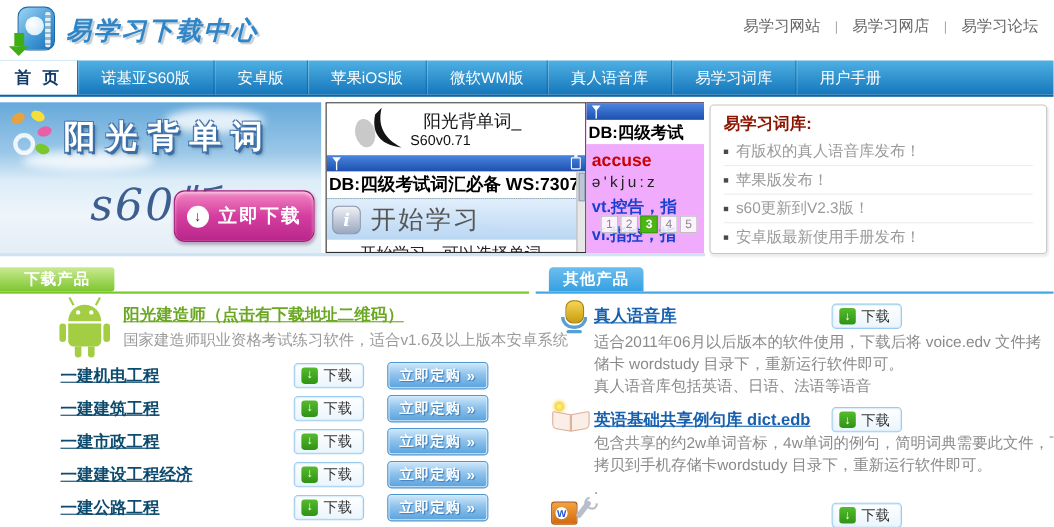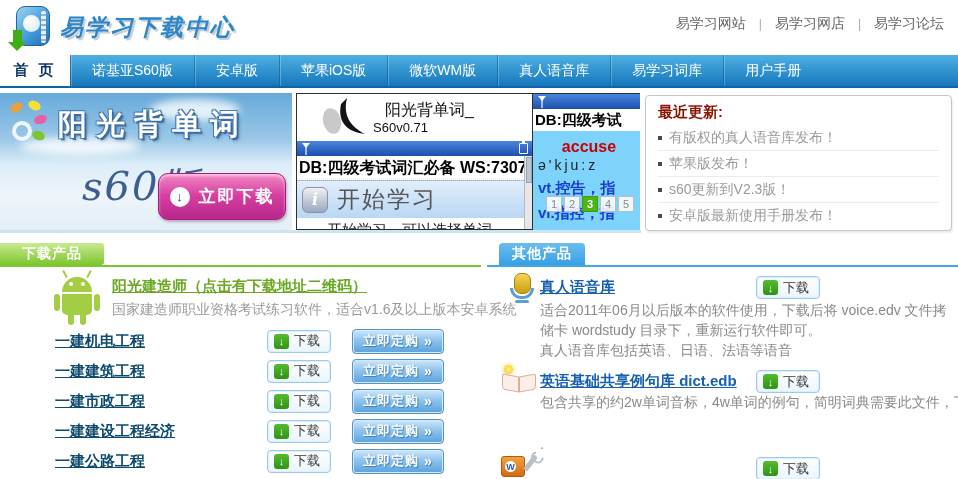--- a/index.html
+++ b/index.html
@@ -71,24 +71,24 @@
   .s1-thumb { width:6px; height:26px; margin:1px auto; background:#bcc6d4; border:1px solid #93a2b5; }
   .menurow { height:38px; background:linear-gradient(#e2eefb,#b9d7f3); display:flex; align-items:center;
              border-top:1px dotted #9aa; }
   .info-icon { width:26px; height:26px; margin:0 9px 0 5px; border-radius:6px;
     background:linear-gradient(#eef0f4,#9aa8c0); border:1px solid #8a93a8; color:#fff; font-style:italic;
     font-family:"DejaVu Serif", serif; font-weight:bold; font-size:16px;
     display:flex; align-items:center; justify-content:center; }
   .menurow-label { font-size:23px; color:#555; letter-spacing:2px; }
   .submenu { font-size:15px; color:#222; padding:3px 0 0 30px; white-space:nowrap; }
 
-  .shot2 { position:absolute; left:533px; top:93px; width:107px; height:137px; background:#7dd3fc;
+  .shot2 { position:absolute; left:533px; top:93px; width:107px; height:137px; background:#f0abfc;
            border-top:1px solid #2e2e2e; overflow:hidden; }
   .shot2 .dbrow { font-size:15px; height:22px; }
-  .s2-word { color:#c00; font-weight:bold; font-size:16px; margin:7px 0 0 5px;text-align:center; }
+  .s2-word { color:#c00; font-weight:bold; font-size:16px; margin:7px 0 0 5px; }
   .s2-phon { font-size:14px; color:#222; letter-spacing:3px; margin:1px 0 0 5px; }
   .s2-m { color:#1a3fd0; font-weight:bold; font-size:15px; margin:6px 0 0 5px; white-space:nowrap; }
   .s2-m:first-of-type { margin-top:12px; }
 
   .pager { position:absolute; left:546px; top:196px; display:flex; gap:2px; z-index:5; }
   .pbox { width:16px; height:16px; background:rgba(255,255,255,.85); border:1px solid #bbb; color:#888;
           font-size:11px; display:flex; align-items:center; justify-content:center; cursor:pointer; }
   .pbox.active { background:#4db516; border-color:#3f9c10; color:#fff; font-weight:bold; }
 
   .banner-bottom-line { position:absolute; left:0; top:230px; width:641px; height:3px; background:#cfe4f3; }
@@ -273,21 +273,21 @@
   <div class="pager">
     <span class="pbox">1</span>
     <span class="pbox">2</span>
     <span class="pbox active">3</span>
     <span class="pbox">4</span>
     <span class="pbox">5</span>
   </div>
   <div class="banner-bottom-line"></div>
 
   <div class="updates">
-    <div class="up-title">最近更新:</div>
+    <div class="up-title">易学习词库:</div>
     <div class="up-item">
       <span class="up-bullet"></span>
       <span>有版权的真人语音库发布！</span>
     </div>
     <div class="up-item">
       <span class="up-bullet"></span>
       <span>苹果版发布！</span>
     </div>
     <div class="up-item">
       <span class="up-bullet"></span>
@@ -393,20 +393,21 @@
     <div class="bulb"></div>
       <div class="pg l"></div>
       <div class="pg r"></div>
   </div>
   <a class="op-title" style="left:540px;top:372px;text-align:center;">英语基础共享例句库 dict.edb</a>
   <span class="btn-dl op-btn" style="top:370px;">
       <span class="dl-ico">↓</span>
       <span>下载</span>
     </span>
   <div class="op-desc" style="top:394px;">包含共享的约2w单词音标，4w单词的例句，简明词典需要此文件，下</div>
+  <div class="op-desc" style="top:414px;">拷贝到手机存储卡wordstudy 目录下，重新运行软件即可。</div>
   <div class="op-desc" style="top:436px;">.</div>
 
   <div class="tool-icon">
     <div class="tool-book"></div>
       <div class="tool-w">W</div>
       <div class="wrench"></div>
   </div>
   <span class="btn-dl op-btn" style="top:457px;">
       <span class="dl-ico">↓</span>
       <span>下载</span>

